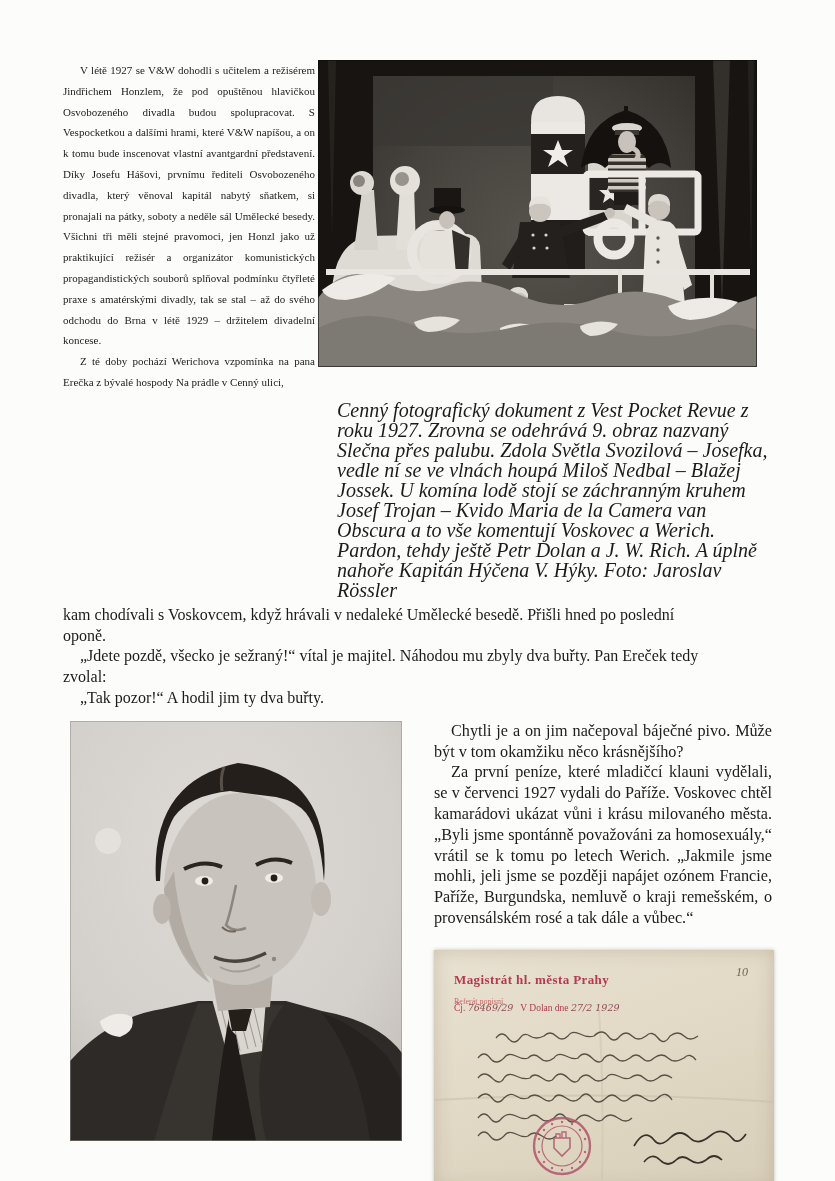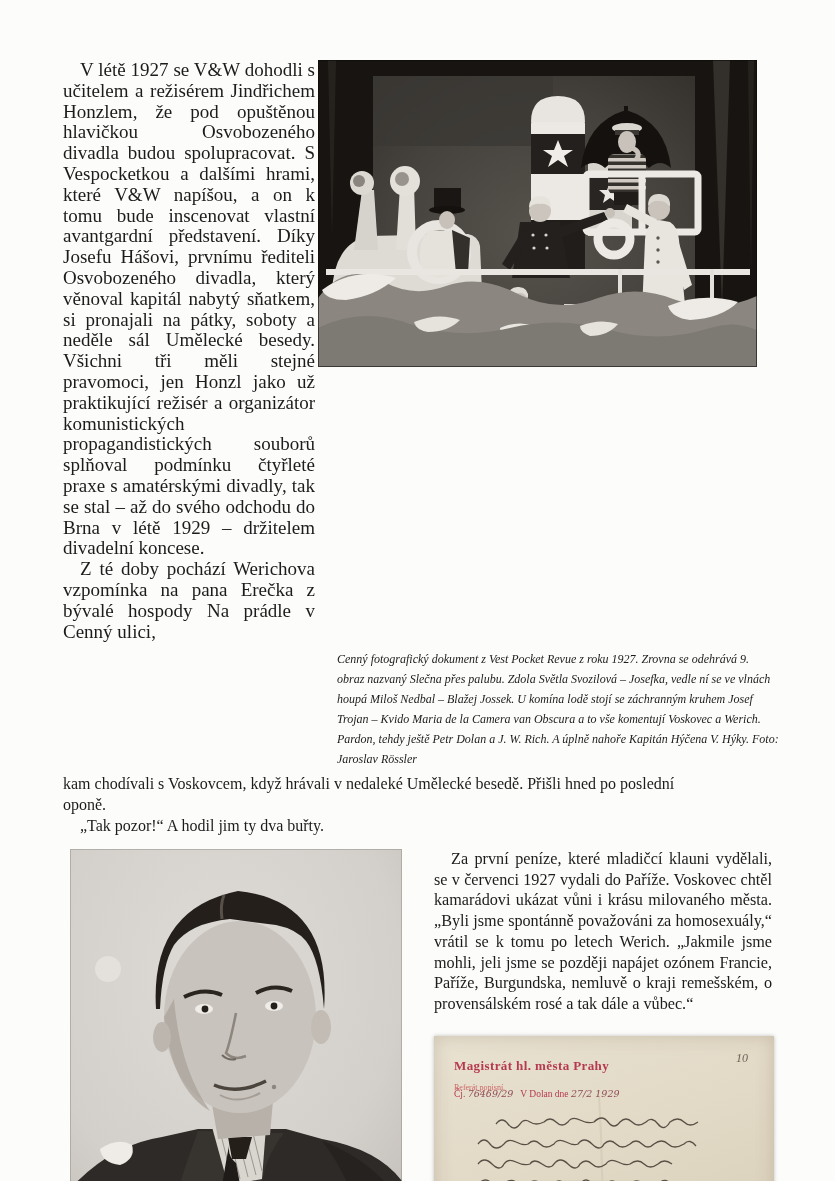--- a/index.html
+++ b/index.html
@@ -9,31 +9,31 @@
     margin:0 auto;
     background:#fcfcfa;
     color:#1c1c1c;
     font-family:"Liberation Serif","DejaVu Serif",serif;
     overflow:hidden;
   }
   .content{position:absolute;left:63px;top:60px;width:709px;}
   .top-row{display:flex;align-items:flex-start;}
   .col-left{
     width:252px;flex:0 0 252px;
-    font-size:19px;line-height:20.8px;
+    font-size:11px;line-height:20.8px;
     text-align:justify;
   }
   .col-left p,.col-right p,.full-width p{margin:0;}
   .indent{text-indent:17px;}
   .photo-theater{
     margin-left:3px;width:439px;height:307px;flex:0 0 439px;
     box-shadow:0 0 0 1px #d8d6d2 inset;
   }
   .caption{
-    font-style:italic;font-size:12px;line-height:20px;color:#1b1b1b;
+    font-style:italic;font-size:20px;line-height:20px;color:#1b1b1b;
   }
   .caption-theater{margin:7px 0 0 274px;width:442px;}
   .full-width{
     margin-top:5px;width:648px;
     font-size:16px;line-height:20.8px;
   }
   .bottom-row{display:flex;align-items:flex-start;margin-top:12px;}
   .col-portrait{width:345px;flex:0 0 345px;margin-left:7px;}
   .photo-portrait{width:332px;height:420px;display:block;box-shadow:0 0 0 1px #cfcdc9 inset;}
   .col-right{
@@ -193,20 +193,21 @@
         </g>
 
         <rect x="0" y="0" width="439" height="307" fill="none" stroke="#0e0c0a" stroke-width="2" opacity=".6"></rect>
       </svg>
     </div>
 
     <div class="caption caption-theater">Cenný fotografický dokument z Vest Pocket Revue z roku 1927. Zrovna se odehrává 9. obraz nazvaný Slečna přes palubu. Zdola Světla Svozilová – Josefka, vedle ní se ve vlnách houpá Miloš Nedbal – Blažej Jossek. U komína lodě stojí se záchranným kruhem Josef Trojan – Kvido Maria de la Camera van Obscura a to vše komentují Voskovec a Werich. Pardon, tehdy ještě Petr Dolan a J. W. Rich. A úplně nahoře Kapitán Hýčena V. Hýky. Foto: Jaroslav Rössler</div>
 
     <div class="full-width">
       <p>kam chodívali s Voskovcem, když hrávali v nedaleké Umělecké besedě. Přišli hned po poslední oponě.</p>
+      <p class="indent">„Jdete pozdě, všecko je sežraný!“ vítal je majitel. Náhodou mu zbyly dva buřty. Pan Ereček tedy zvolal:</p>
       <p class="indent">„Tak pozor!“ A hodil jim ty dva buřty.</p>
     </div>
 
     <div class="bottom-row">
 
       <div class="col-portrait">
         <svg class="photo-portrait" viewBox="0 0 332 420" preserveAspectRatio="none">
           <defs>
             <radialGradient id="pbg" cx="45%" cy="30%" r="90%">
               <stop offset="0%" stop-color="#dedbd6"></stop>
@@ -259,20 +260,21 @@
           <circle cx="204" cy="238" r="2.2" fill="#8d867e"></circle>
 
           <path d="M252,292 Q290,306 318,336 L332,360 L332,420 L300,420 Q290,340 252,292 Z" fill="#262220"></path>
           <path d="M30,300 Q48,288 62,296 Q66,310 50,316 Q32,314 30,300 Z" fill="#efece7"></path>
           <rect x="0" y="0" width="332" height="420" fill="none" stroke="#8f8b86" stroke-width="2" opacity=".5"></rect>
         </svg>
 
       </div>
 
       <div class="col-right">
+        <p class="indent">Chytli je a on jim načepoval báječné pivo. Může být v tom okamžiku něco krásnějšího?</p>
         <p class="indent">Za první peníze, které mladičcí klauni vydělali, se v červenci 1927 vydali do Paříže. Voskovec chtěl kamarádovi ukázat vůni i krásu milovaného města. „Byli jsme spontánně považováni za homosexuály,“ vrátil se k tomu po letech Werich. „Jakmile jsme mohli, jeli jsme se později napájet ozónem Francie, Paříže, Burgundska, nemluvě o kraji remešském, o provensálském rosé a tak dále a vůbec.“</p>
 
         <div class="photo-document">
           <svg class="doc-squiggles" width="340" height="238" viewBox="0 0 340 238">
 
             <path d="M0,150 Q170,140 340,152" stroke="#c9bfa9" stroke-width="2" fill="none" opacity=".6"></path>
             <path d="M165,60 Q170,140 168,230" stroke="#cec4ae" stroke-width="2" fill="none" opacity=".5"></path>
 
             <g stroke="#4a4238" stroke-width="1.3" fill="none" opacity=".9">
               <path d="M62,88 q6,-8 12,0 t12,0 q4,-6 10,-2 t14,0 q6,-6 12,0 t12,0 q4,-6 12,-2 t14,2 q8,-8 14,0 t12,0 q6,-6 12,0 t14,0 q6,-6 12,2 t12,-2 q8,-6 14,0 t14,0"></path>

